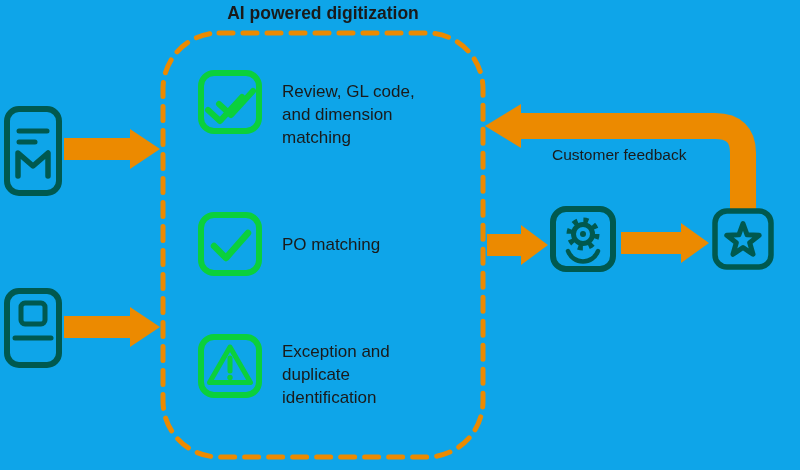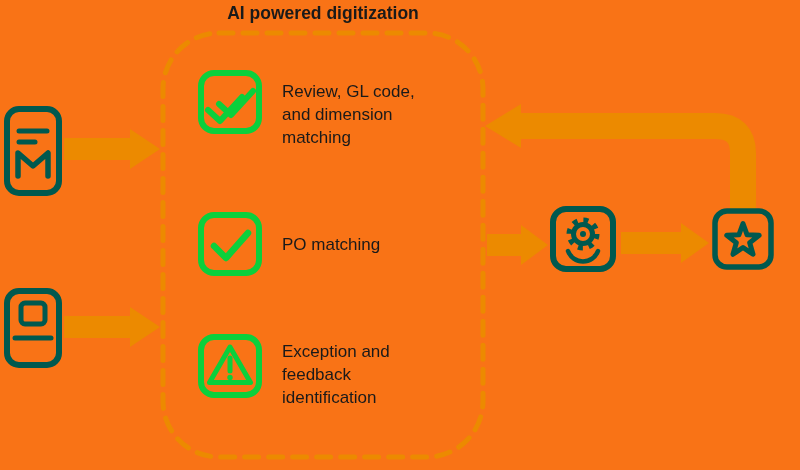--- a/index.html
+++ b/index.html
@@ -4,21 +4,21 @@
 <style>
   :root{
     --orange:#EC8A00;
     --teal:#00594F;
     --green:#0BD03C;
     --text:#1a1a1a;
   }
   *{box-sizing:border-box;}
   body{margin:0;background:#fff;}
   .canvas{
-    position:relative;width:800px;height:470px;background:#f97316;
+    position:relative;width:800px;height:470px;background:#0ea5e9;
     font-family:"Liberation Sans",sans-serif;color:var(--text);overflow:hidden;
   }
   .abs{position:absolute;}
   .label{font-size:17px;line-height:23px;}
   .small-label{font-size:15.5px;line-height:20px;}
   .center{text-align:center;}
   .bold{font-weight:bold;font-size:17.5px;}
   svg{display:block;}
   .orange-fill{fill:var(--orange);}
   .orange-stroke{stroke:var(--orange);fill:none;}
@@ -37,20 +37,21 @@
     <polygon points="64,138 130,138 130,129 160,149 130,169 130,160 64,160" class="orange-fill"></polygon>
     <polygon points="64,316 130,316 130,307 160,327 130,347 130,338 64,338" class="orange-fill"></polygon>
     <polygon points="487,234 521,234 521,225 548,245 521,265 521,256 487,256" class="orange-fill"></polygon>
     <polygon points="621,232 681,232 681,223 709,243 681,263 681,254 621,254" class="orange-fill"></polygon>
     <path d="M 743 209 L 743 153 Q 743 126 715 126 L 519 126" class="orange-stroke" stroke-width="26"></path>
     <polygon points="521,104 521,148 485,126" class="orange-fill"></polygon>
   </svg>
 
   <div class="abs bold center" style="left:188px;top:3px;width:270px">AI powered digitization</div>
 
+  <div class="abs small-label" style="left:552px;top:145px;width:170px">Customer feedback</div>
 
   <div class="abs" style="left:4px;top:106px">
     <svg width="58" height="90" viewBox="0 0 58 90">
       <rect x="3" y="3" width="52" height="84" rx="12" class="teal-stroke" stroke-width="6"></rect>
       <line x1="15" y1="25" x2="43" y2="25" class="teal-stroke" stroke-width="5" stroke-linecap="round"></line>
       <line x1="15" y1="36" x2="31" y2="36" class="teal-stroke" stroke-width="5" stroke-linecap="round"></line>
       <path d="M 14 70 L 14 47 L 29 60 L 44 47 L 44 70" class="teal-stroke" stroke-width="5.5" stroke-linecap="round" stroke-linejoin="round"></path>
     </svg>
   </div>
 
@@ -80,21 +81,21 @@
   <div class="abs label" style="left:282px;top:233px;width:180px">PO matching</div>
 
   <div class="abs" style="left:198px;top:334px">
     <svg width="64" height="64" viewBox="0 0 64 64">
       <rect x="3" y="3" width="58" height="58" rx="13" class="green-stroke" stroke-width="6"></rect>
       <path d="M 32 13 L 52.5 48.5 L 11.5 48.5 Z" class="green-stroke" stroke-width="5" stroke-linejoin="round"></path>
       <line x1="32" y1="24" x2="32" y2="37" class="green-stroke" stroke-width="5" stroke-linecap="round"></line>
       <circle cx="32" cy="43.5" r="2.7" class="green-fill"></circle>
     </svg>
   </div>
-  <div class="abs label" style="left:282px;top:340px;width:130px">Exception and feedback identification</div>
+  <div class="abs label" style="left:282px;top:340px;width:130px">Exception and duplicate identification</div>
 
   <div class="abs" style="left:550px;top:206px">
     <svg width="66" height="66" viewBox="0 0 66 66">
       <rect x="3" y="3" width="60" height="60" rx="13" class="teal-stroke" stroke-width="6"></rect>
       <circle cx="33" cy="28" r="9.5" class="teal-stroke" stroke-width="5"></circle>
       <circle cx="33" cy="28" r="13.5" class="teal-stroke" stroke-width="6" stroke-dasharray="4.8 5.8"></circle>
       <circle cx="33" cy="28" r="3" class="teal-fill"></circle>
       <path d="M 18 45 A 16 16 0 0 0 48 45" class="teal-stroke" stroke-width="4.5" stroke-linecap="round"></path>
     </svg>
   </div>

